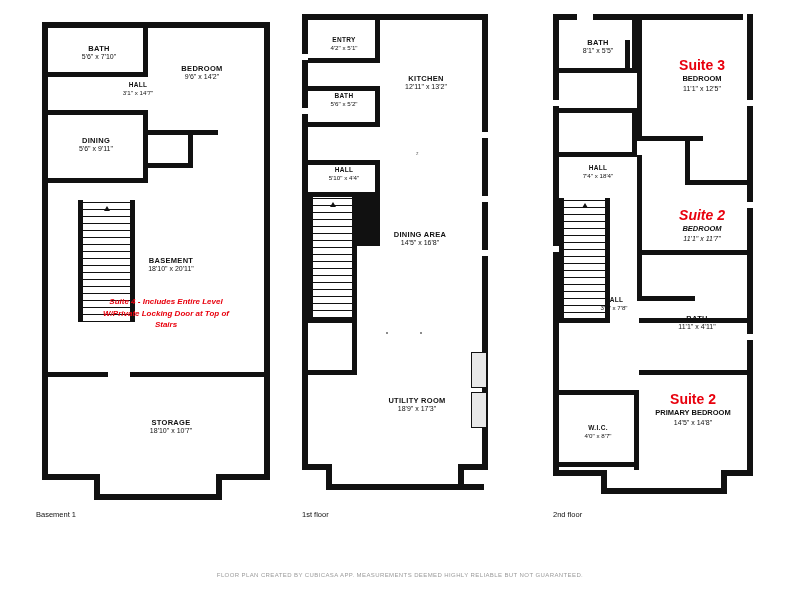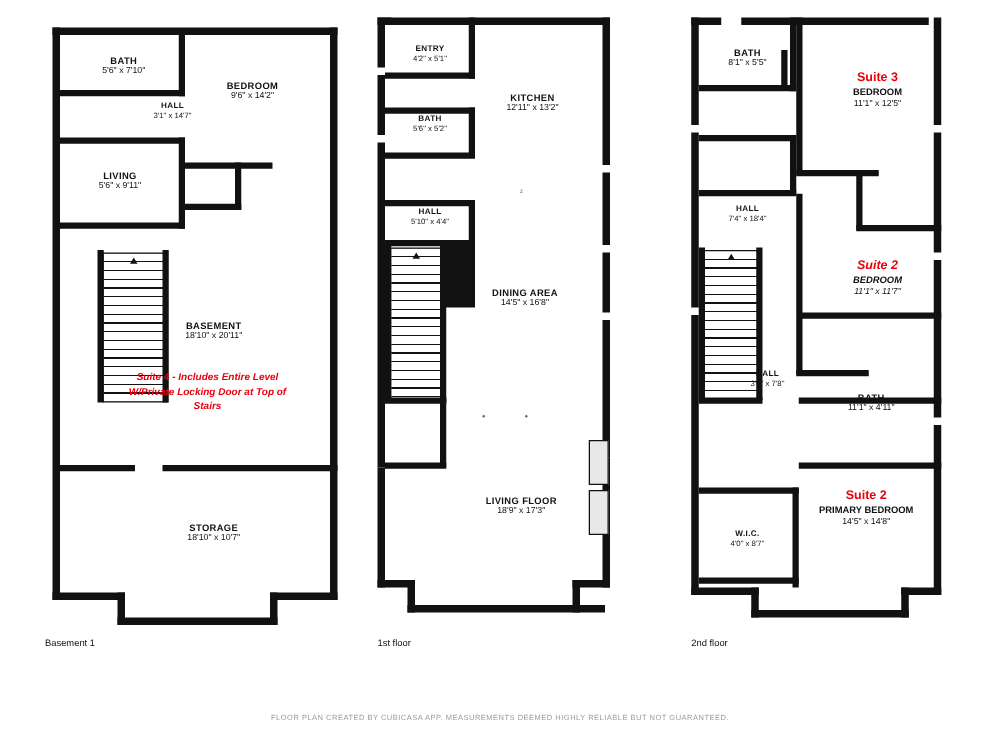--- a/index.html
+++ b/index.html
@@ -61,21 +61,21 @@
 
   .suite {
     position: absolute;
     text-align: center;
     color: #e8000d;
     line-height: 1.3;
     white-space: nowrap;
   }
   .suite .stitle {
     display: block;
-    font-size: 10px;
+    font-size: 14px;
     font-weight: bold;
   }
   .suite .ssub {
     display: block;
     font-size: 7.5px;
     font-weight: bold;
     color: #111111;
   }
   .suite .sdim {
     display: block;
@@ -175,21 +175,21 @@
     </div>
     <div class="label" style="left:140px; top:64px; width:84px;">
       <span class="name">BEDROOM</span>
       <span class="dim">9'6" x 14'2"</span>
     </div>
     <div class="label small" style="left:88px; top:81px; width:60px;">
       <span class="name">HALL</span>
       <span class="dim">3'1" x 14'7"</span>
     </div>
     <div class="label" style="left:34px; top:136px; width:84px;">
-      <span class="name">LIVING</span>
+      <span class="name">DINING</span>
       <span class="dim">5'6" x 9'11"</span>
     </div>
     <div class="label" style="left:96px; top:256px; width:110px;">
       <span class="name">BASEMENT</span>
       <span class="dim">18'10" x 20'11"</span>
     </div>
     <div class="label" style="left:96px; top:418px; width:110px;">
       <span class="name">STORAGE</span>
       <span class="dim">18'10" x 10'7"</span>
     </div>
@@ -257,21 +257,21 @@
     </div>
     <div class="label small" style="left:22px; top:166px; width:68px;">
       <span class="name">HALL</span>
       <span class="dim">5'10" x 4'4"</span>
     </div>
     <div class="label" style="left:82px; top:230px; width:100px;">
       <span class="name">DINING AREA</span>
       <span class="dim">14'5" x 16'8"</span>
     </div>
     <div class="label" style="left:76px; top:396px; width:106px;">
-      <span class="name">LIVING FLOOR</span>
+      <span class="name">UTILITY ROOM</span>
       <span class="dim">18'9" x 17'3"</span>
     </div>
 
     <div class="floor-caption" style="left:14px; top:510px;">1st floor</div>
   </div>
 
   <div class="plan" id="plan-second">
 
     <div class="wall" style="left:18px; top:14px; width:24px; height:6px;"></div>
     <div class="wall" style="left:58px; top:14px; width:150px; height:6px;"></div>

